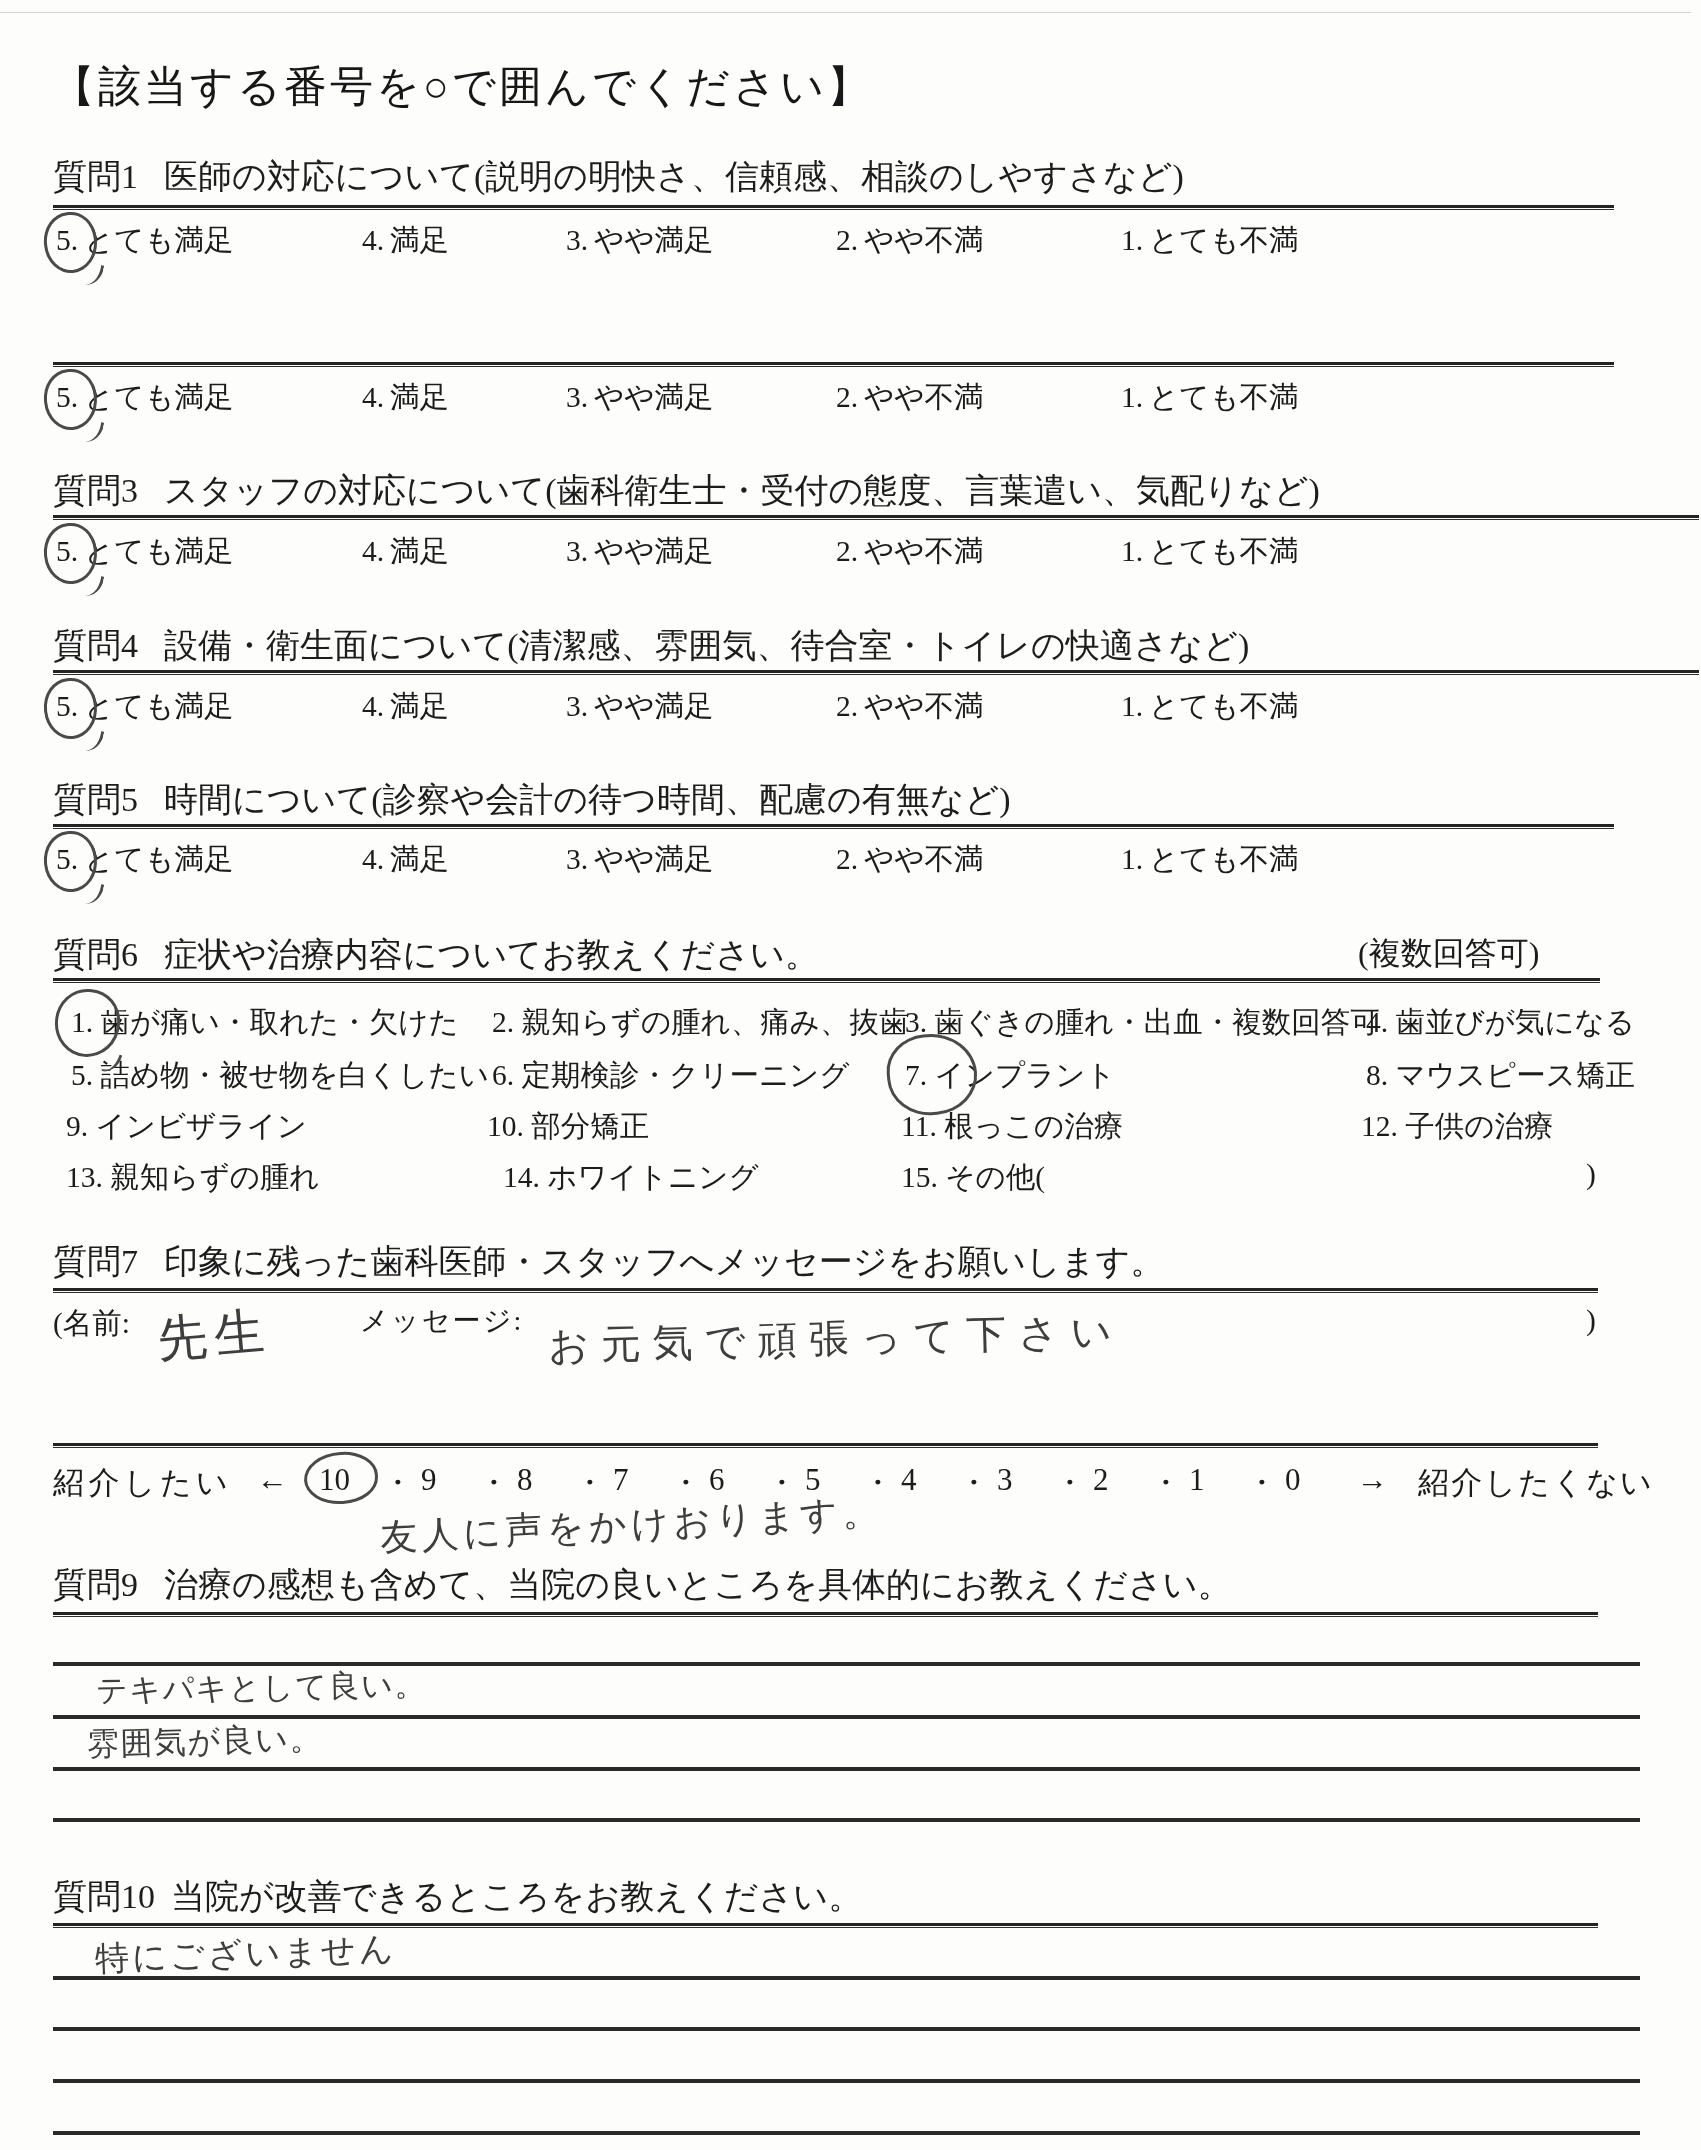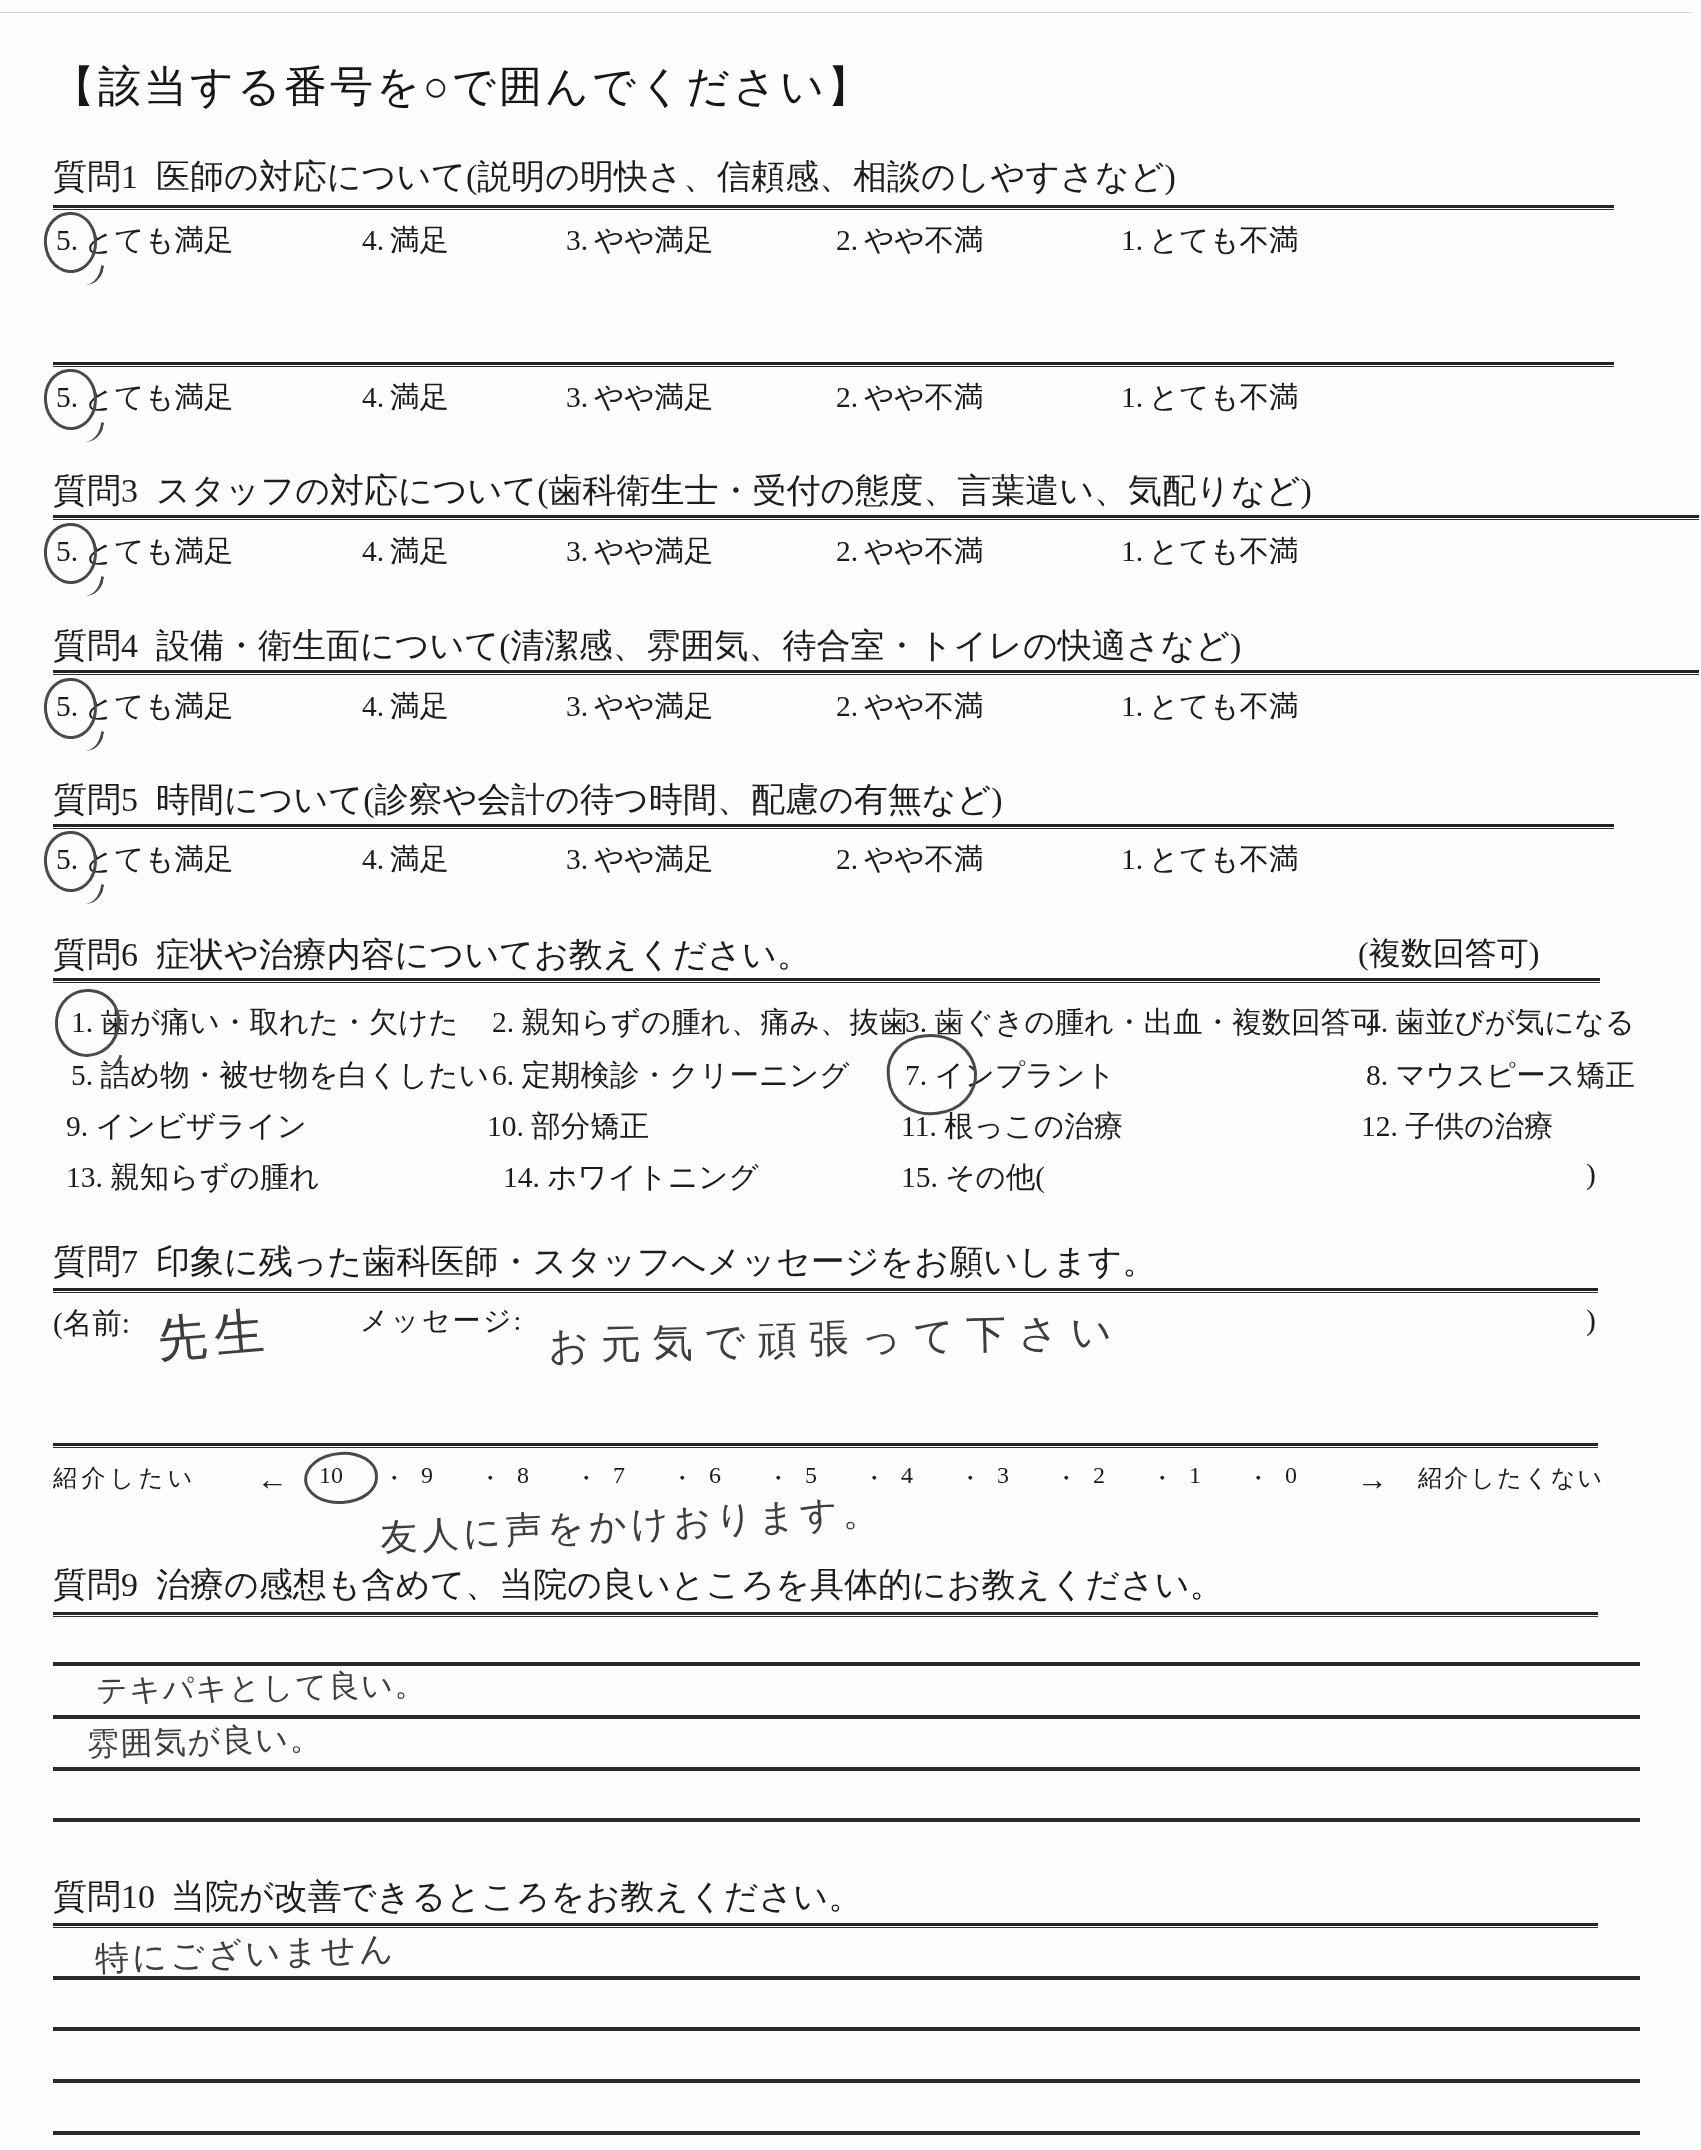--- a/index.html
+++ b/index.html
@@ -1,38 +1,38 @@
 <!DOCTYPE html>
 <html style="font-size:11.8px"><head>
 <meta charset="utf-8">
 <style>
   html,body{margin:0;padding:0;background:#ffffff;}
   .page{position:relative;width:1701px;height:2151px;background:#fdfdfc;
         font-family:"Liberation Serif","DejaVu Serif",serif;color:#1c1c1c;overflow:hidden;}
   .top-edge{position:absolute;left:0;top:11.8px;width:1691px;height:1.5px;background:#d6d6d6;}
   .doc-title{position:absolute;left:52px;top:58px;font-size:43px;letter-spacing:3px;white-space:nowrap;color:#171717;}
   .q-head{position:absolute;left:53px;font-size:34px;white-space:nowrap;color:#1d1d1d;}
-  .q-num{margin-right:18px;}
+  .q-num{margin-right:26px;}
   .q-note{position:absolute;font-size:32px;white-space:nowrap;}
   .rule{position:absolute;left:53px;height:5.2px;border-top:3px solid #242424;border-bottom:1.5px solid #2e2e2e;box-sizing:border-box;}
   .ans-line{position:absolute;left:53px;height:3.7px;background:#2a2a2a;}
   .opt-row{position:absolute;left:0;top:0;width:100%;}
   .opt{position:absolute;white-space:nowrap;font-size:29.5px;}
   .opt .n{margin-right:5.9px;}
   .g-opt{position:absolute;white-space:nowrap;font-size:29.5px;}
   .g-opt .n{margin-right:7.4px;}
   .paren{position:absolute;font-size:29.5px;}
   .lbl{position:absolute;font-size:29.5px;white-space:nowrap;}
   .hw{position:absolute;font-family:"DejaVu Sans","Liberation Sans",sans-serif;
       color:#3e3e3e;white-space:nowrap;font-weight:400;}
   .circle{position:absolute;border:3px solid #4a4a4a;border-radius:50% 48% 52% 50%;}
   .circle.tail::after{content:"";position:absolute;right:-4.4px;bottom:-17.7px;width:14.8px;height:22px;
       border-right:3px solid #4a4a4a;border-radius:0 0 90% 0;transform:rotate(16deg);}
   .sat-circle{left:-11.8px;top:-8.9px;width:47px;height:55px;transform:rotate(-6deg);}
-  .scale-item{position:absolute;font-size:24px;white-space:nowrap;}
+  .scale-item{position:absolute;font-size:31px;white-space:nowrap;}
   .arrow{position:absolute;font-size:31px;}
 </style>
 </head>
 <body>
 
 <div class="page">
 
   <div class="top-edge"></div>
 
   <div class="doc-title">【該当する番号を○で囲んでください】</div>

